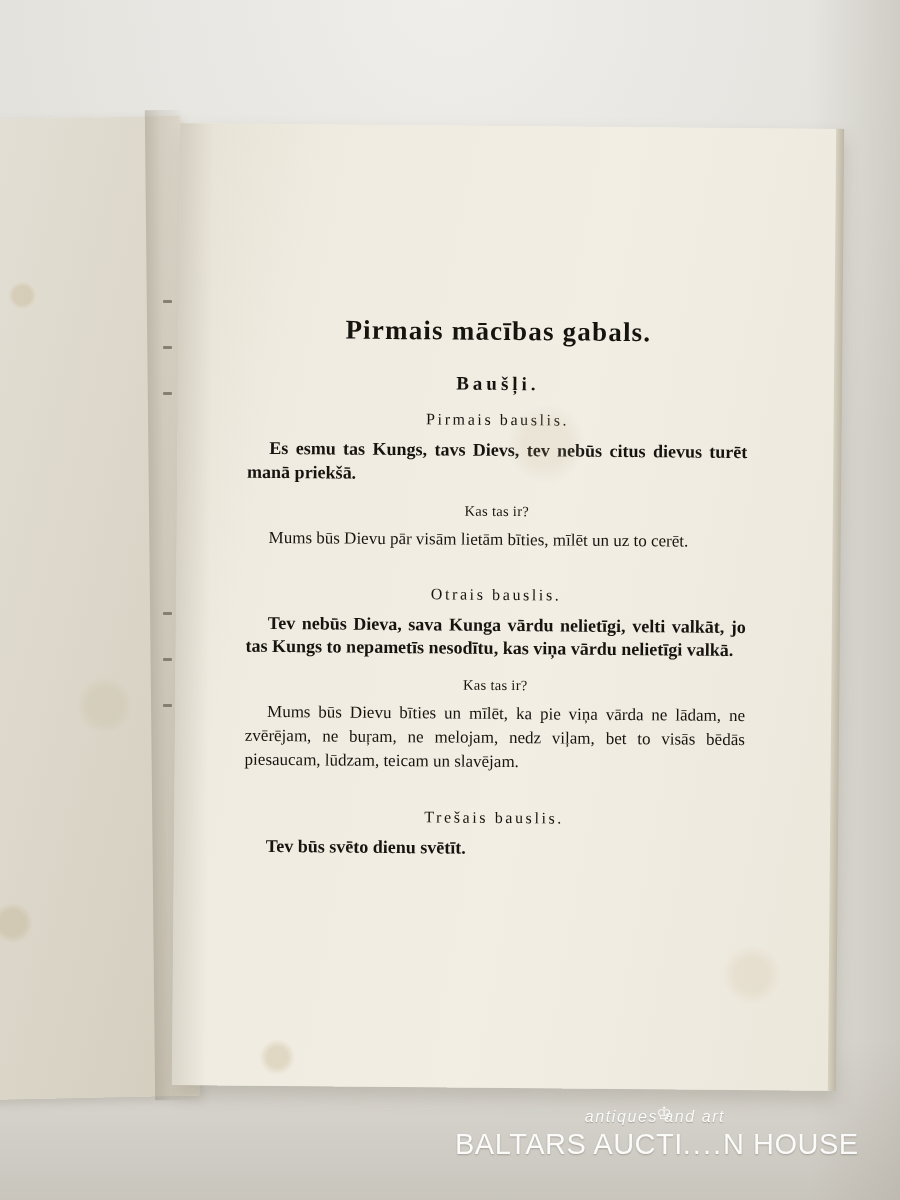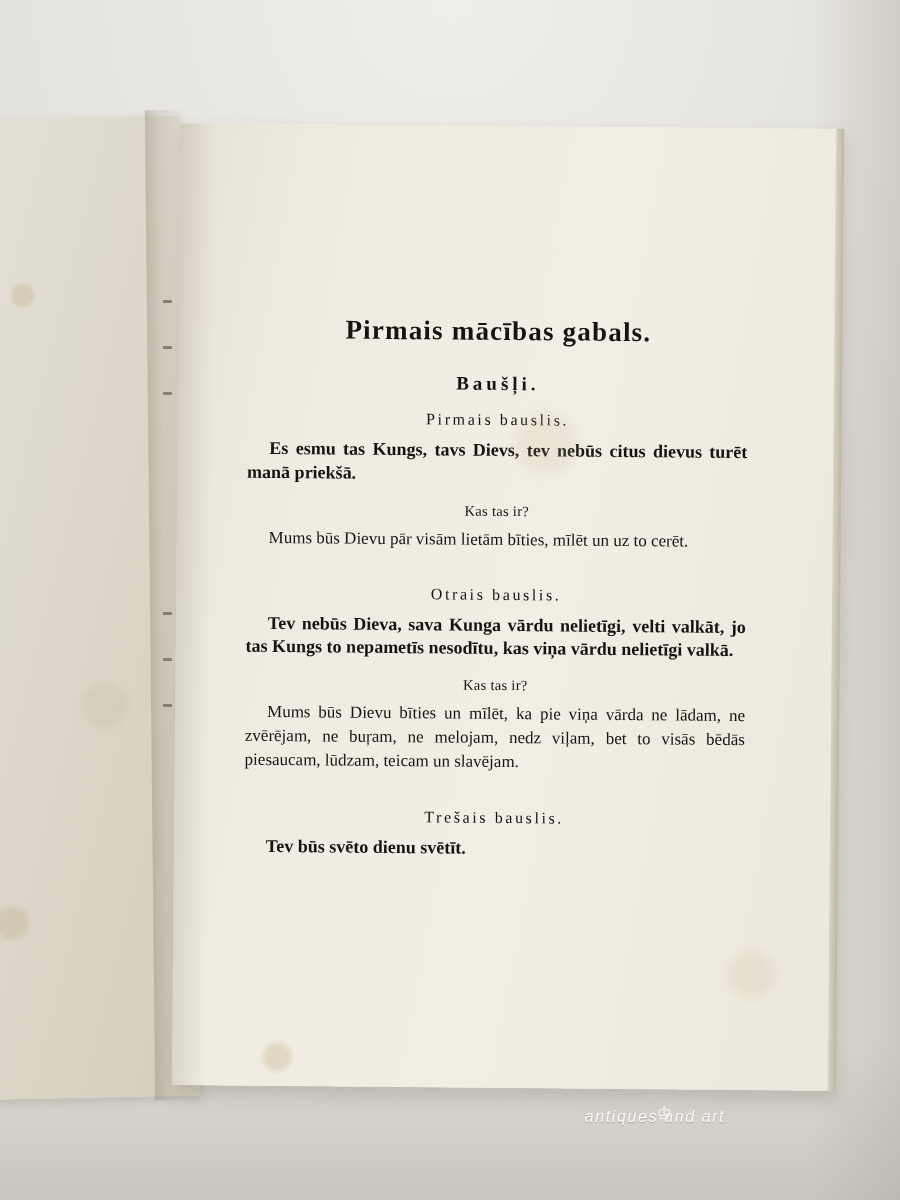--- a/index.html
+++ b/index.html
@@ -237,14 +237,15 @@
 
       <h3 class="h3">Trešais bauslis.</h3>
       <p class="commandment">Tev būs svēto dienu svētīt.</p>
 
     </div>
   </div>
 
   <div class="watermark">
     <div class="crown">♔</div>
     <div class="wm-small">antiques and art</div>
+    <div class="wm-big"><span>BALTARS AUCTI</span><span class="wm-dots">....</span><span>N HOUSE</span></div>
   </div>
 </div>
 
 </body></html>

